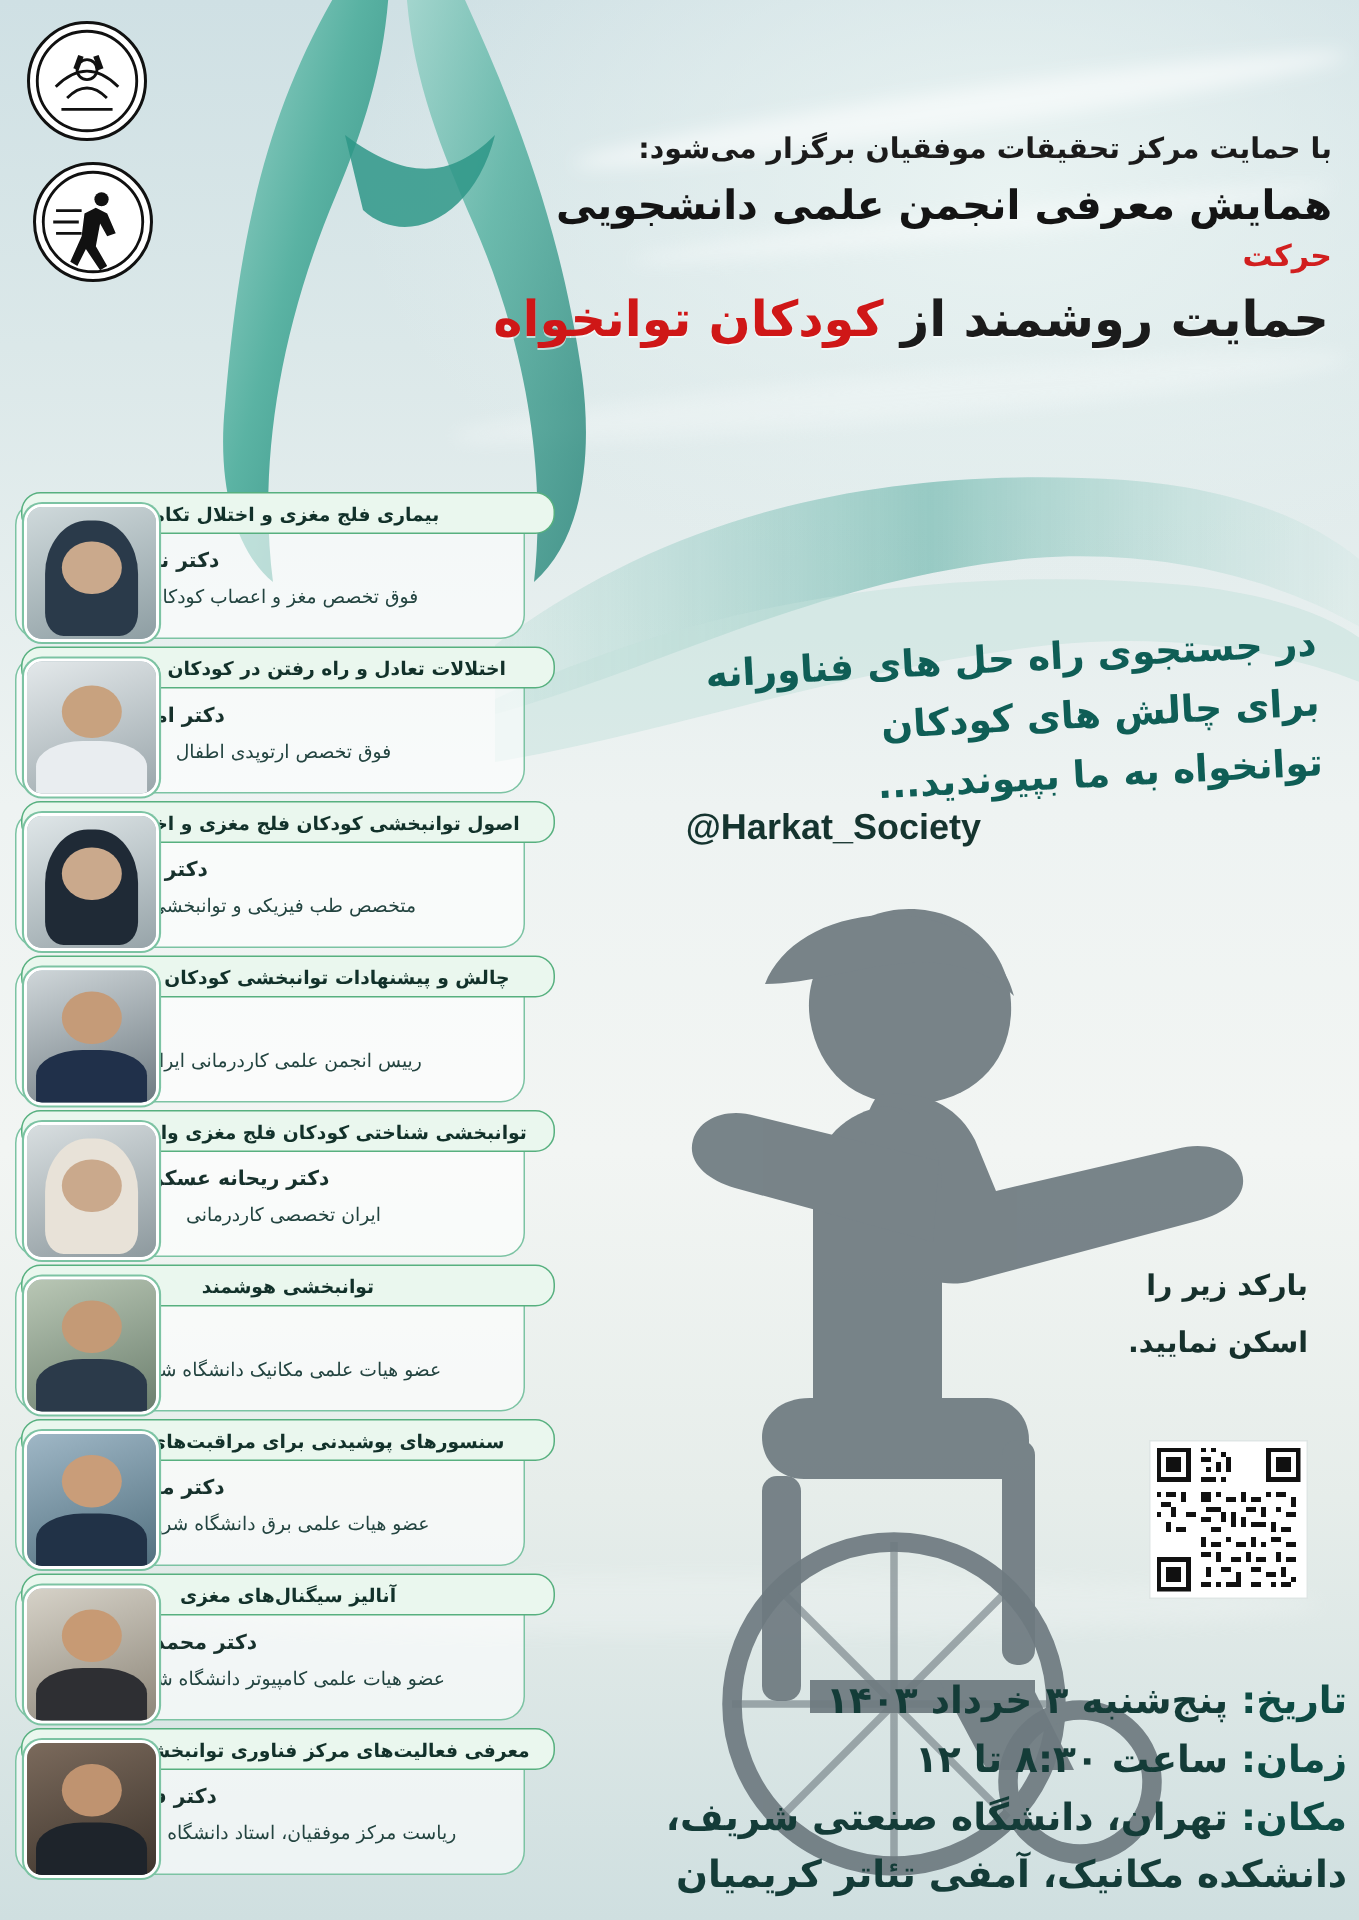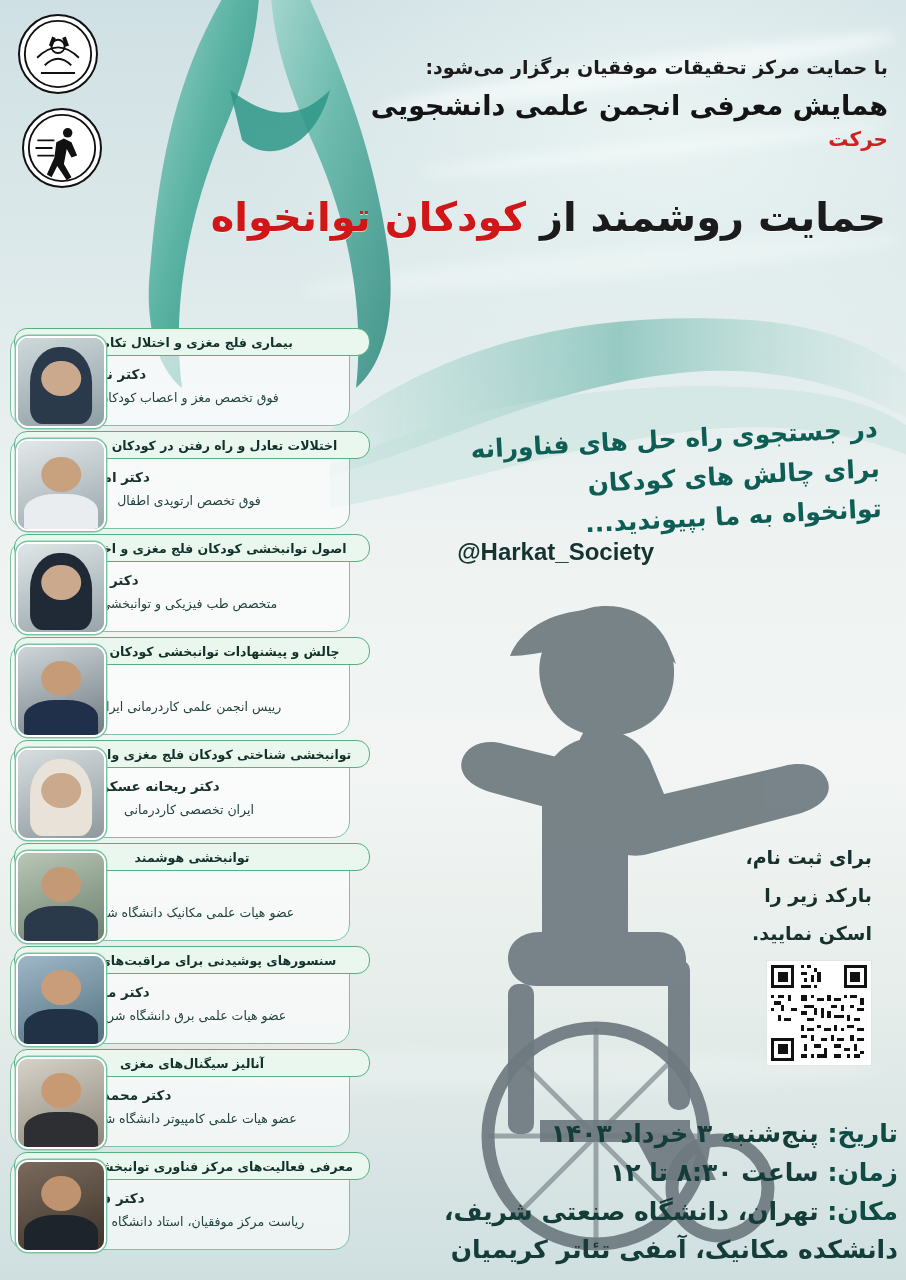--- a/index.html
+++ b/index.html
@@ -37,27 +37,27 @@
   .silhouette{position:absolute;left:390px;top:560px;width:520px;height:700px;}
   .silhouette svg{width:100%;height:100%;}
 
   
   .logo{position:absolute;border-radius:50%;background:#ffffff;border:2px solid #111;display:flex;align-items:center;justify-content:center;overflow:hidden;}
   .logo1{left:18px;top:14px;width:76px;height:76px;}
   .logo2{left:22px;top:108px;width:76px;height:76px;}
 
   
   .head-wrap{position:absolute;right:18px;top:56px;width:520px;text-align:right;}
-  .head-line1{font-size:19px;color:#1b1b1b;font-weight:700;letter-spacing:.2px;}
+  .head-line1{font-size:19px;color:#1b1b1b;font-weight:700;letter-spacing:.2px;margin-top:32px;}
   .head-line2{margin-top:12px;font-size:27px;color:#141414;font-weight:700;}
   .head-line2 .accent{color:#d11f1f;font-size:20px;font-weight:800;}
 
   .title-main{
     position:absolute;right:20px;top:192px;width:720px;text-align:right;
-    font-size:40px;font-weight:800;color:#1b1b1b;line-height:1.25;
+    font-size:33px;font-weight:800;color:#1b1b1b;line-height:1.25;
     text-shadow:0 1px 0 rgba(255,255,255,.6);
   }
   .title-main .red{color:#cf1717;}
 
   
   .slogan{position:absolute;right:26px;top:420px;width:430px;text-align:right;color:#0f5e56;
           font-size:25px;font-weight:800;line-height:1.6;letter-spacing:1px;
           transform:rotate(-3deg);}
   .handle{position:absolute;right:252px;top:538px;font-size:24px;font-weight:700;color:#15342f;
           font-family:"Liberation Sans",sans-serif;direction:ltr;}
@@ -209,21 +209,20 @@
   </div>
 
   <div class="slogan">
     <div>در جستجوی راه حل های فناورانه</div>
     <div>برای چالش های کودکان</div>
     <div>توانخواه به ما بپیوندید...</div>
   </div>
   <div class="handle">@Harkat_Society</div>
 
   <div class="reg-text">
-    <div>برای ثبت نام،</div>
     <div>بارکد زیر را</div>
     <div>اسکن نمایید.</div>
   </div>
   <div class="qr-box">
     <svg viewBox="0 0 29 29" xmlns="http://www.w3.org/2000/svg" shape-rendering="crispEdges">
       <rect width="29" height="29" fill="#fff"></rect>
       <g fill="#111">
         <rect x="0" y="0" width="7" height="7"></rect>
           <rect x="1" y="1" width="5" height="5" fill="#fff"></rect>
           <rect x="2" y="2" width="3" height="3"></rect>

